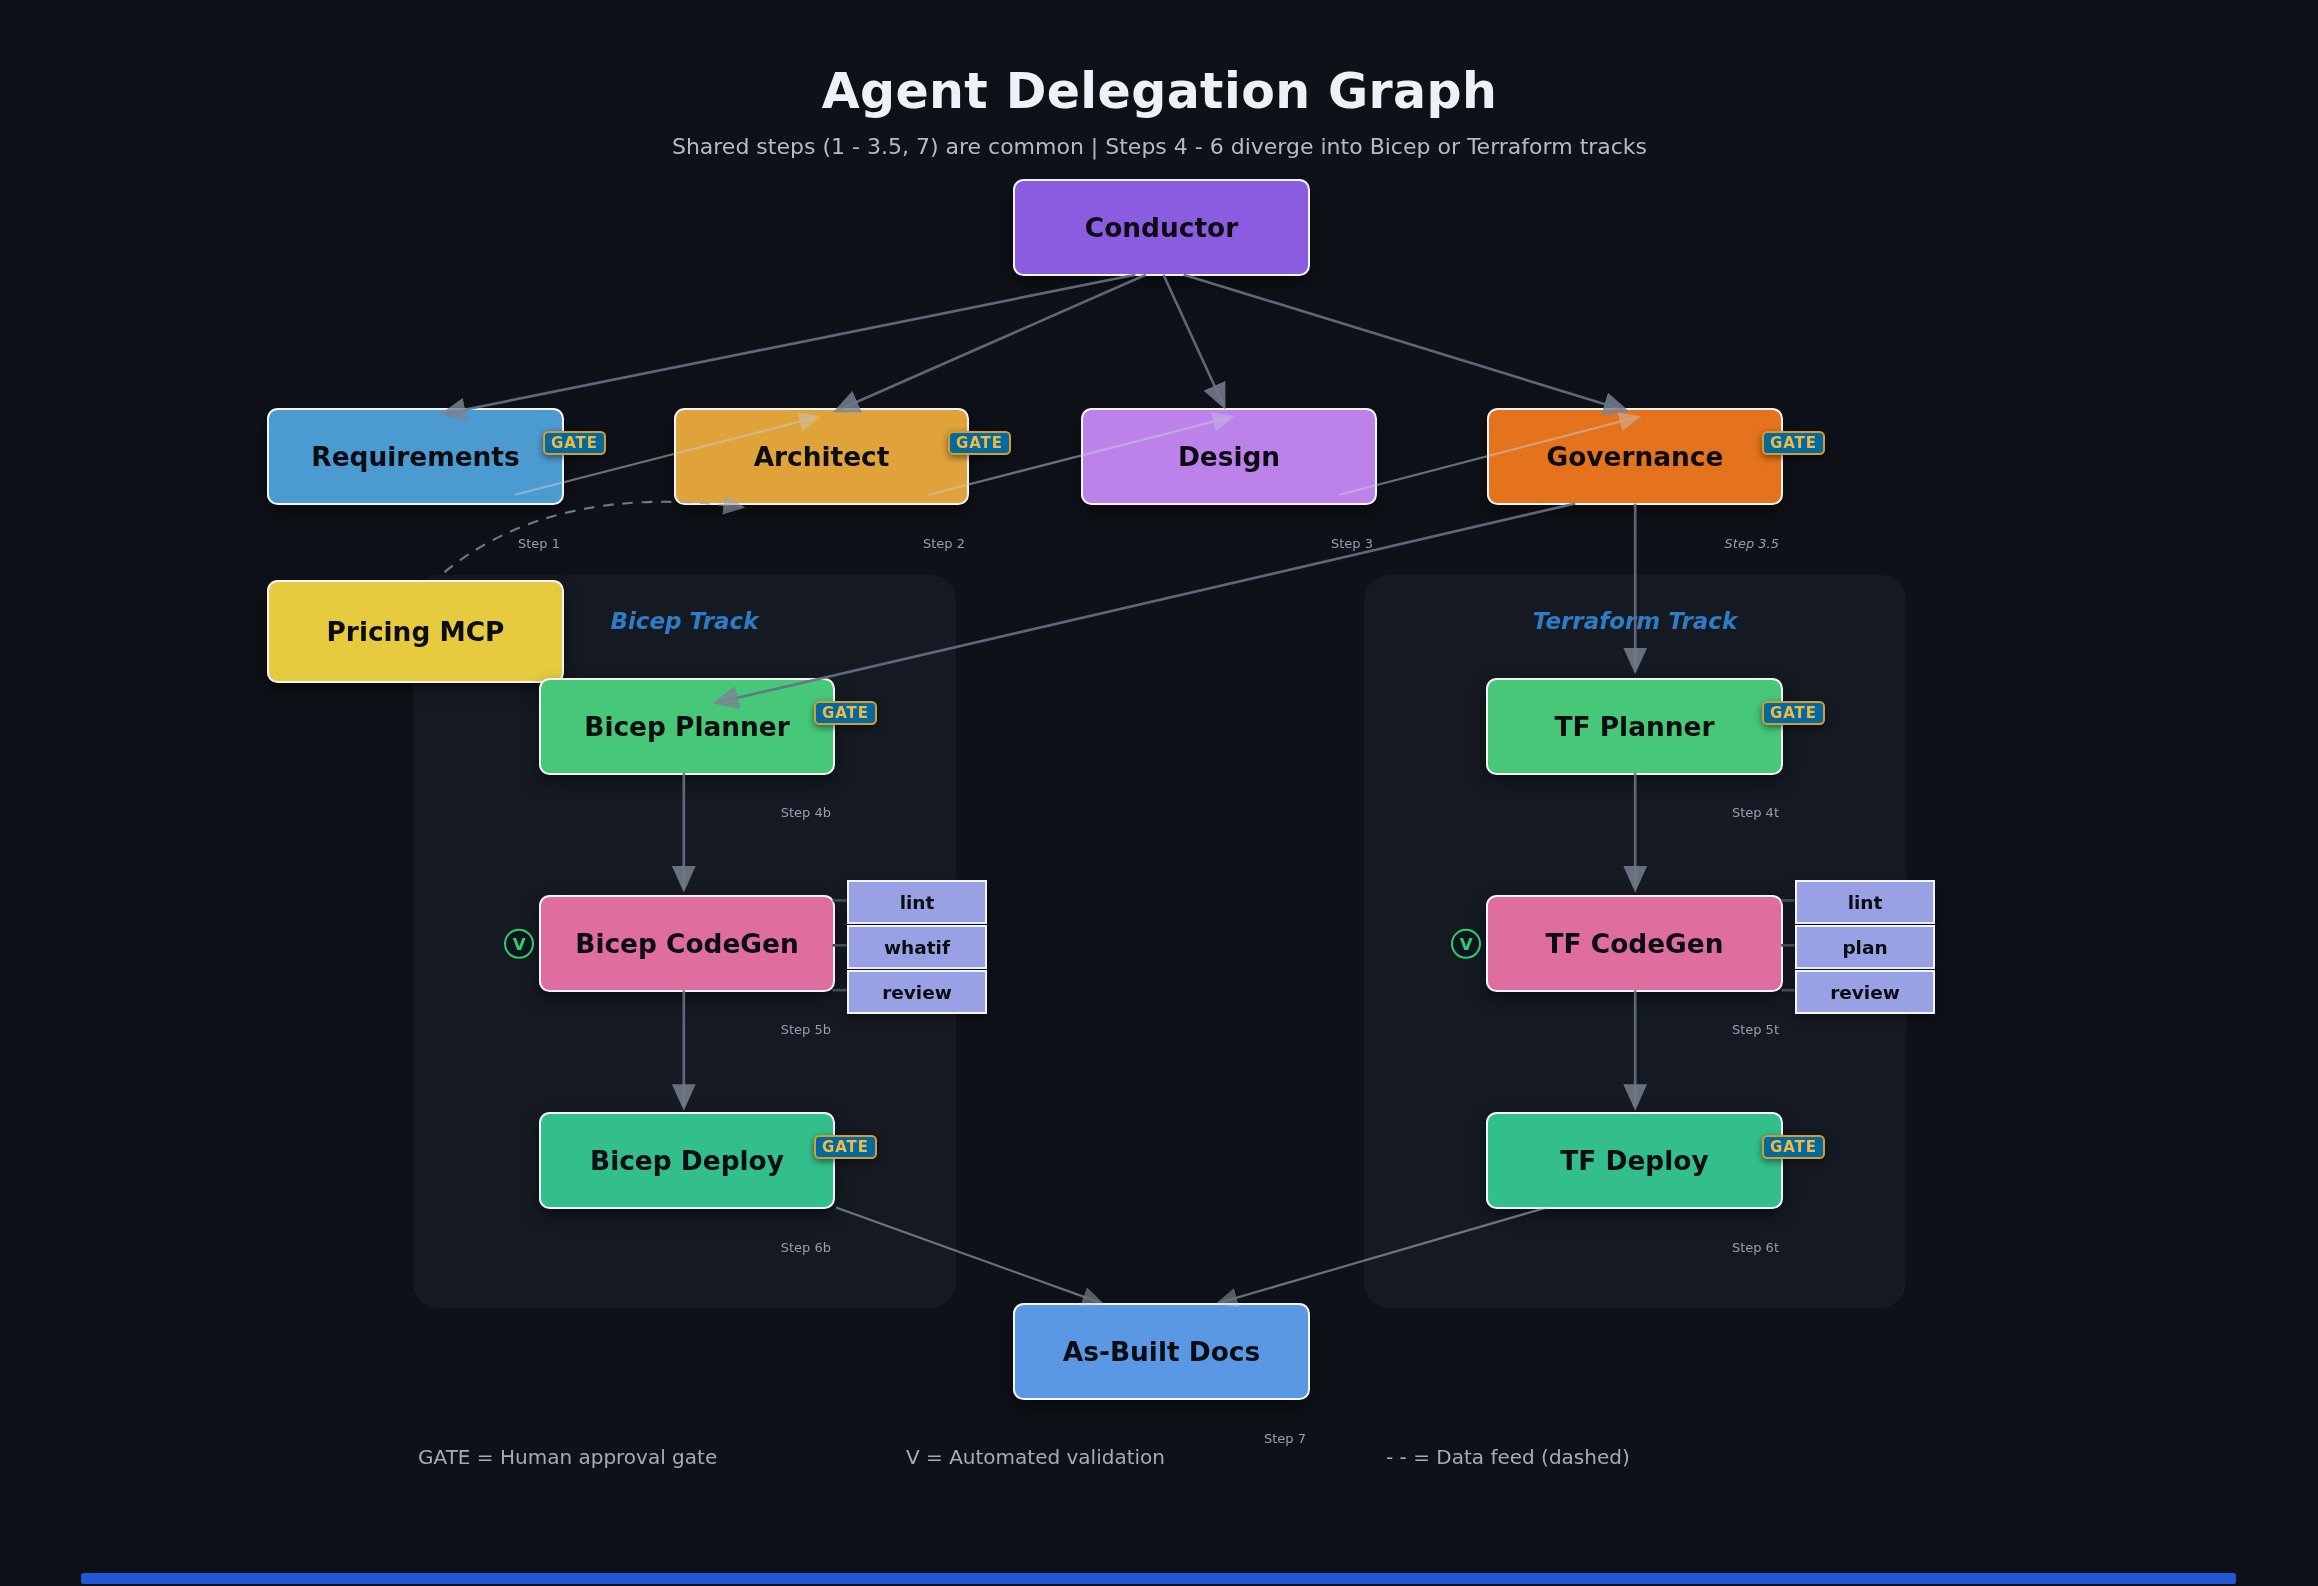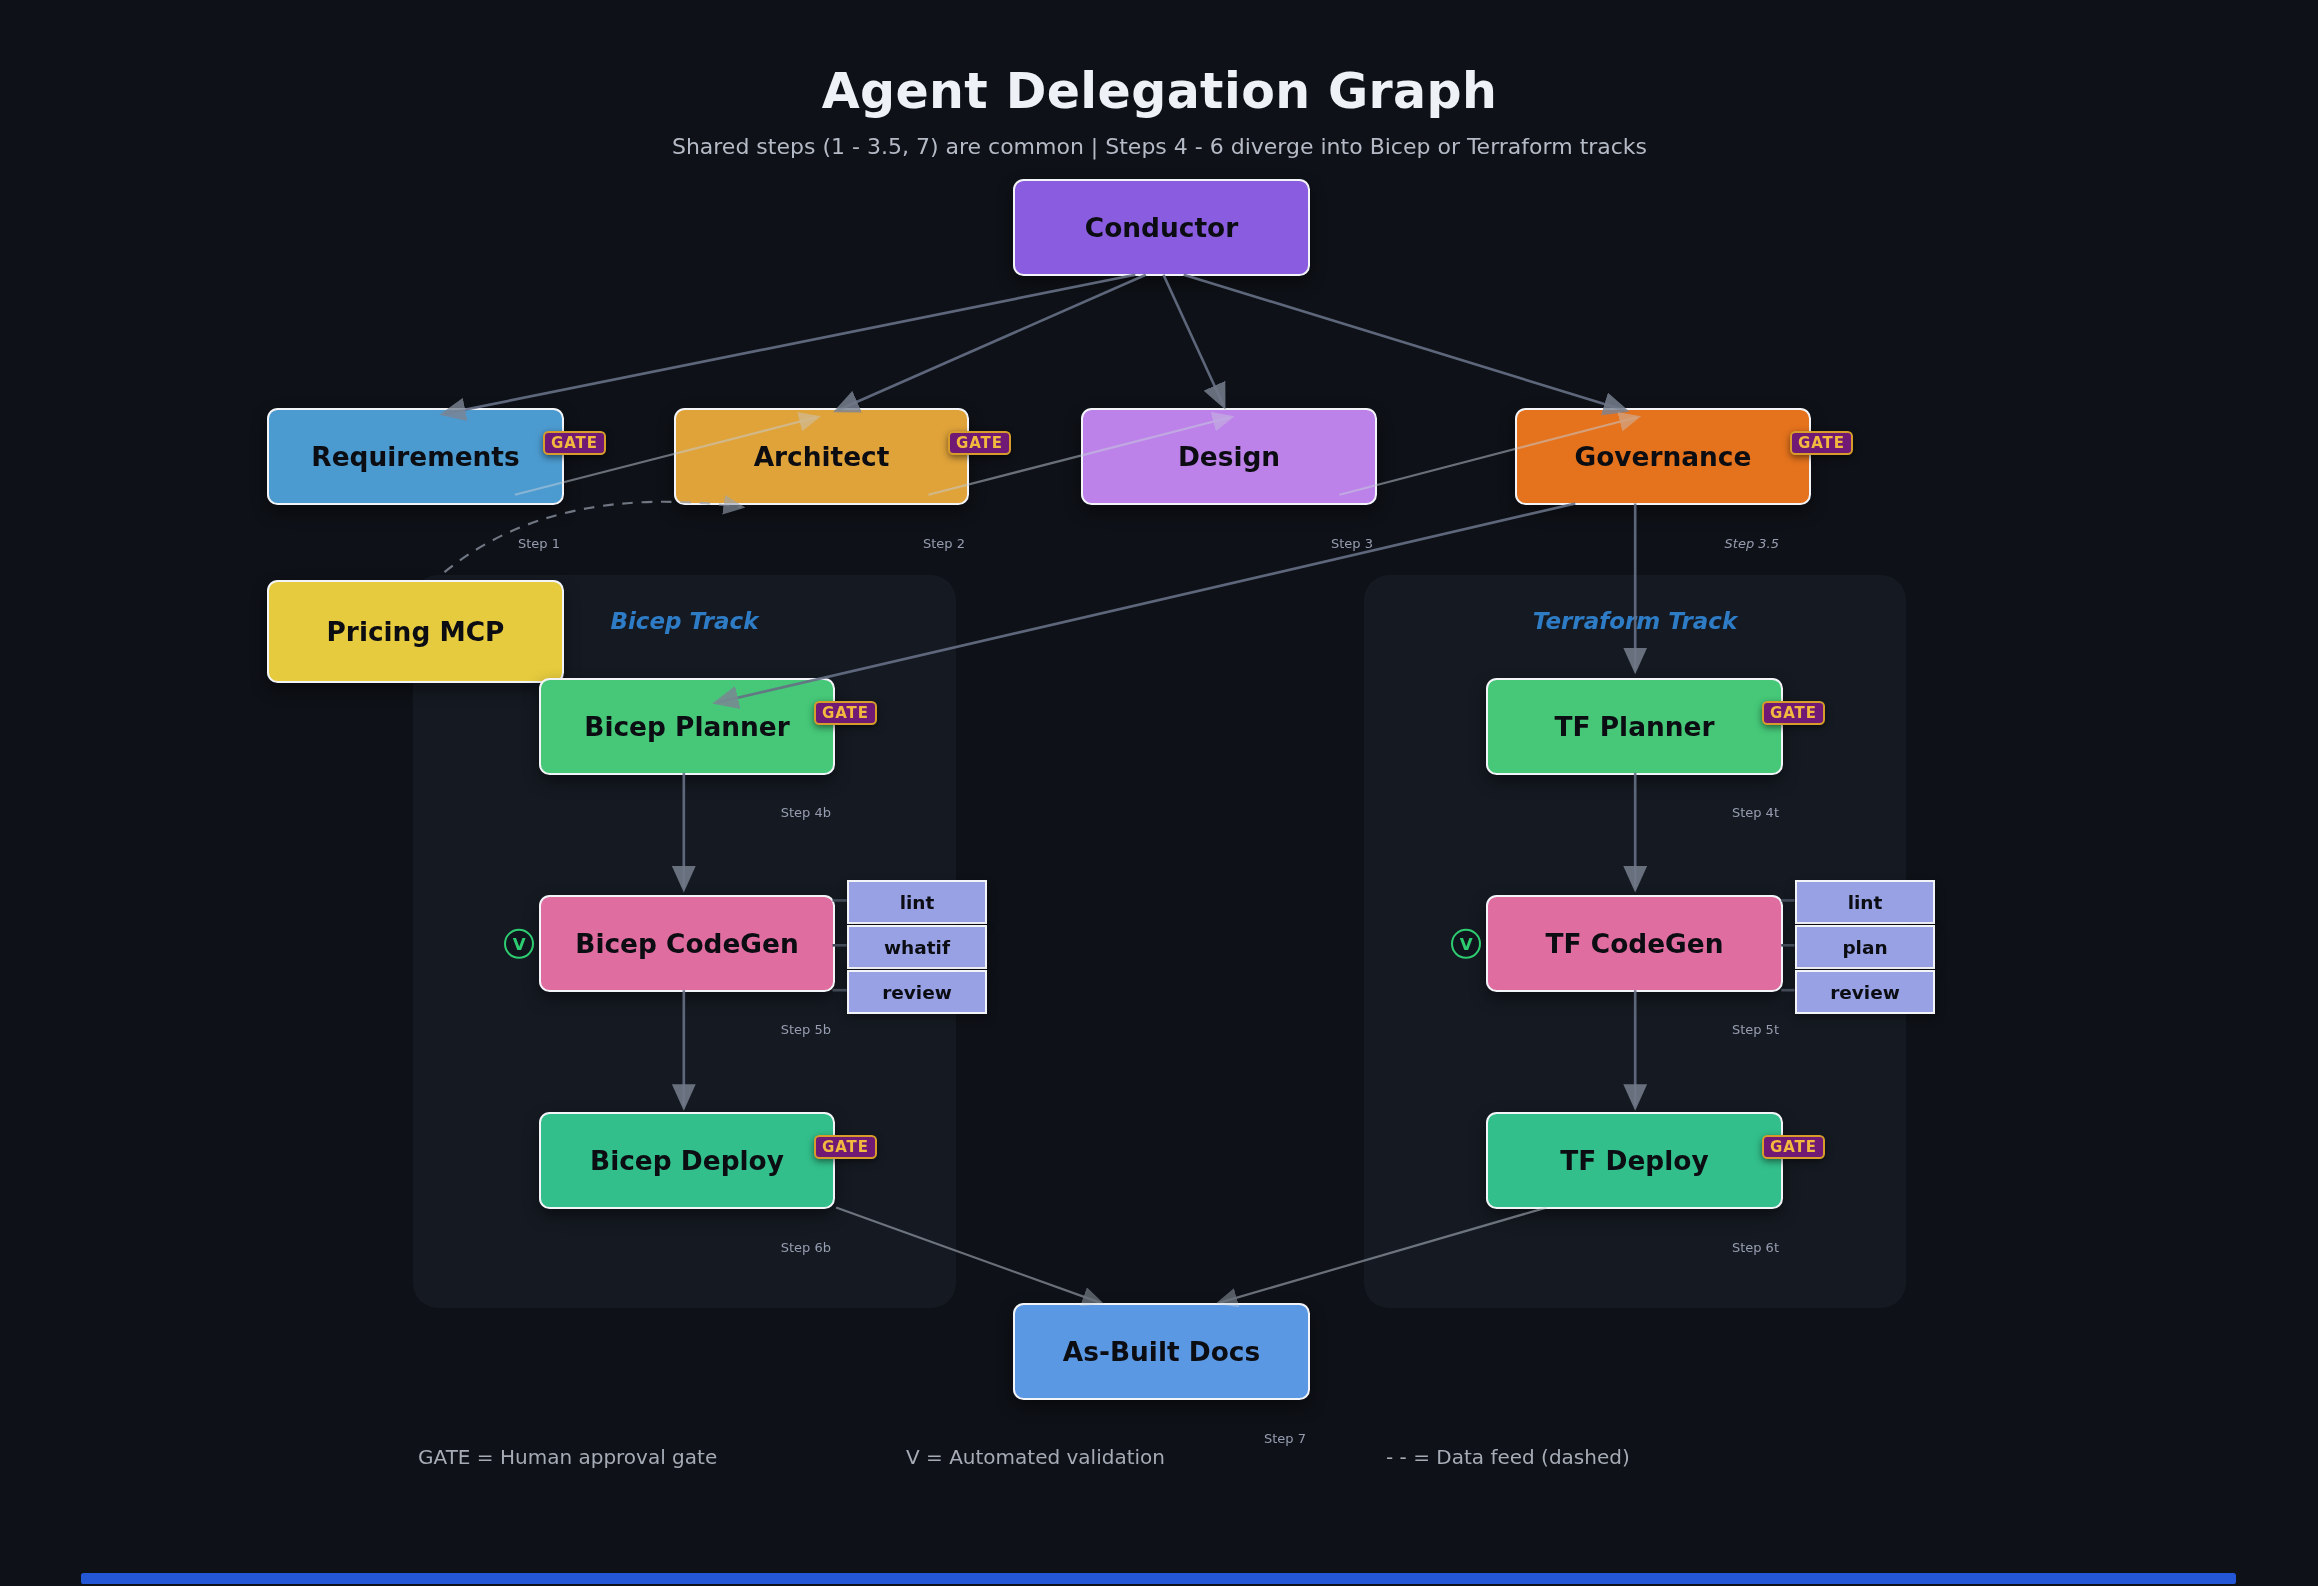--- a/index.html
+++ b/index.html
@@ -42,21 +42,21 @@
   .s-design{left:1081px;top:516px;width:292px;}
   .s-governance{left:1487px;top:516px;width:292px;font-style:italic;}
   .s-bicep-planner{left:539px;top:785px;width:292px;}
   .s-tf-planner{left:1486px;top:785px;width:293px;}
   .s-bicep-codegen{left:539px;top:1002px;width:292px;}
   .s-tf-codegen{left:1486px;top:1002px;width:293px;}
   .s-bicep-deploy{left:539px;top:1220px;width:292px;}
   .s-tf-deploy{left:1486px;top:1220px;width:293px;}
   .s-docs{left:1013px;top:1411px;width:293px;}
 
-  .gate{position:absolute;right:-44px;top:21px;background:#701a75;
+  .gate{position:absolute;right:-44px;top:21px;background:#0369a1;
         border:2.6px solid #d79c2a;border-radius:5.3px;color:#f3b93f;
         font-size:15px;font-weight:800;letter-spacing:0.9px;padding:0.9px 6.2px;
         box-shadow:0 2.6px 7px rgba(0,0,0,.5);}
   .vbadge{position:absolute;left:-37px;top:50%;transform:translateY(-50%);
           width:26.4px;height:26.4px;border-radius:50%;border:2.6px solid #2ecc71;
           background:#10141c;color:#2ecc71;font-size:16.7px;font-weight:800;
           display:flex;align-items:center;justify-content:center;}
 
   .chip{position:absolute;width:136px;height:40px;background:#97a1e4;
         border:2.6px solid #f2f4f8;border-radius:0;display:flex;
@@ -100,21 +100,21 @@
     <span class="lbl">Requirements</span>
     <span class="gate">GATE</span>
   </div>
   <div class="node n-architect" style="background: rgb(224, 163, 58);">
     <span class="lbl">Architect</span>
     <span class="gate">GATE</span>
   </div>
   <div class="node n-design" style="background: rgb(189, 130, 234);">
     <span class="lbl">Design</span>
   </div>
-  <div class="node n-governance" style="background: rgb(229, 115, 29); margin-left: 28px;">
+  <div class="node n-governance" style="background: rgb(229, 115, 29);">
     <span class="lbl">Governance</span>
     <span class="gate">GATE</span>
   </div>
   <div class="node n-pricing" style="background: rgb(230, 203, 62);">
     <span class="lbl">Pricing MCP</span>
   </div>
 
   <div class="node n-bicep-planner" style="background: rgb(70, 200, 120);">
     <span class="lbl">Bicep Planner</span>
     <span class="gate">GATE</span>

